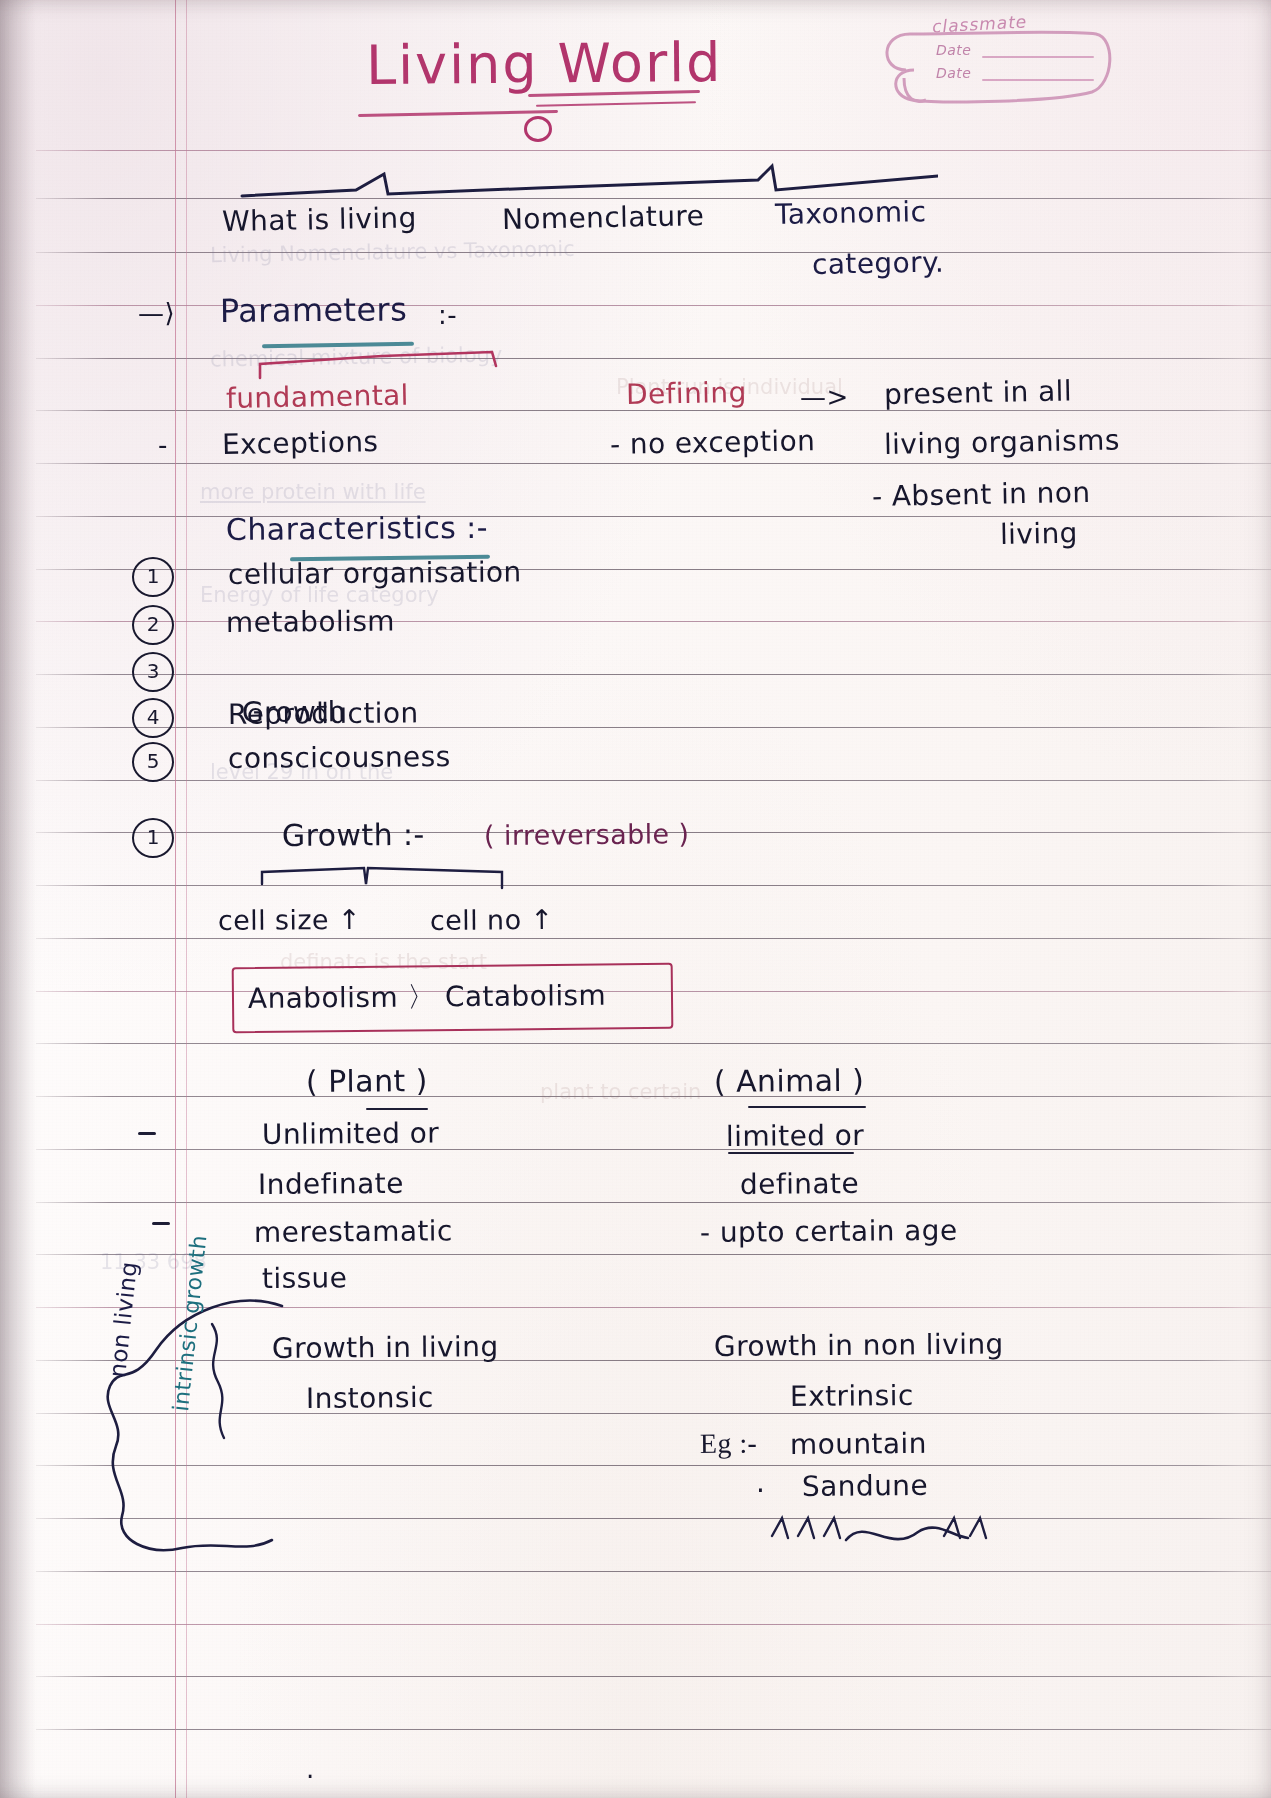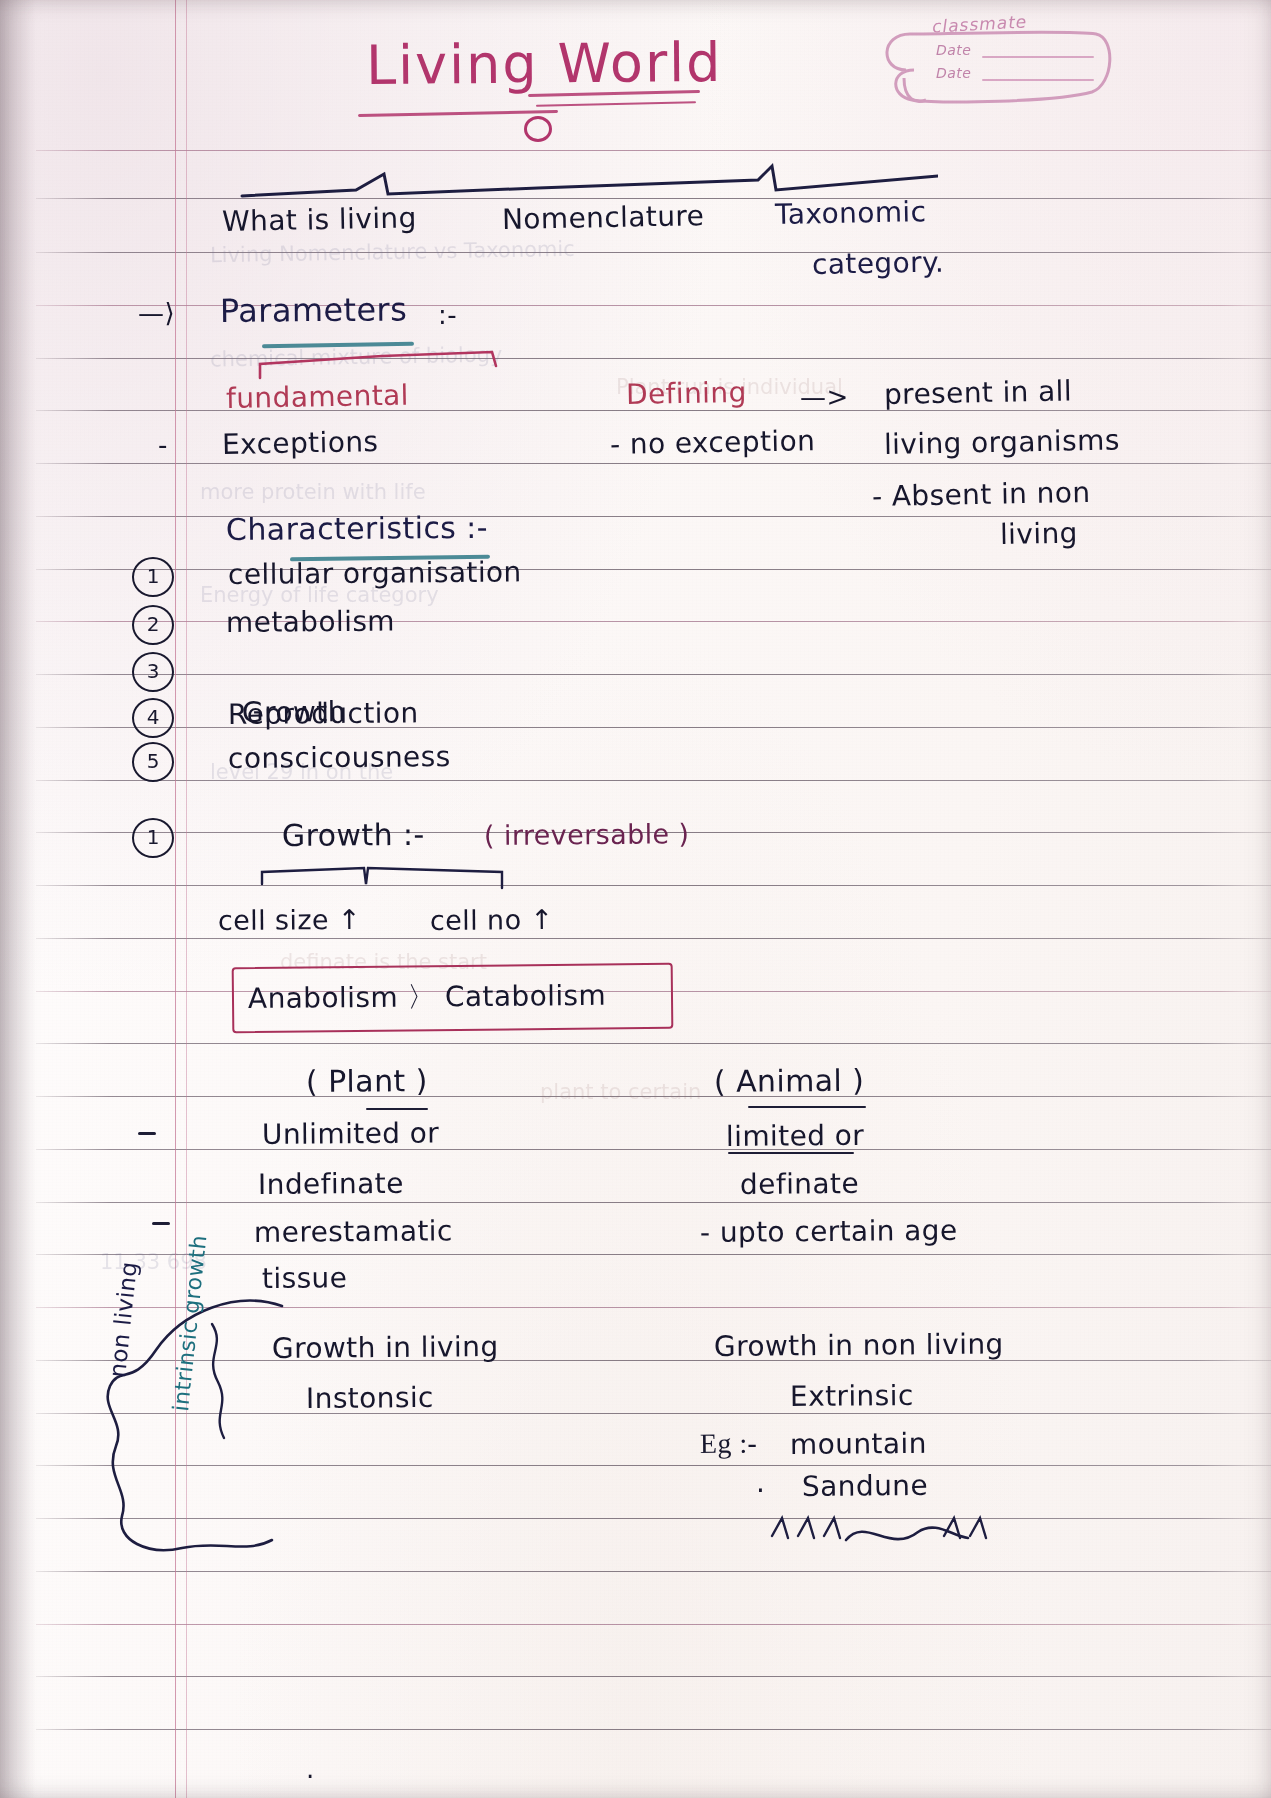--- a/index.html
+++ b/index.html
@@ -212,21 +212,21 @@
   </div>
 
   <div class="left-strip"></div>
   <div class="margin-line" style="left:175px;"></div>
   <div class="margin-line second" style="left:186px;"></div>
 
   <div>
     <div class="ghost" style="left:210px; top:240px; transform:rotate(-1deg);">Living Nomenclature vs Taxonomic</div>
     <div class="ghost" style="left:210px; top:345px; transform:rotate(-1deg);">chemical mixture of biology</div>
     <div class="ghost warm" style="left:616px; top:375px;">Plant run is individual</div>
-    <div class="ghost" style="left:200px; top:480px;">more protein with life</div>
+    <div class="ghost" style="left:200px; top:480px;text-decoration:underline;">more protein with life</div>
     <div class="ghost" style="left:200px; top:535px;margin-top:48px;">Energy of life category</div>
     <div class="ghost" style="left:210px; top:760px;">level 29 in on the</div>
     <div class="ghost warm" style="left:280px; top:950px;">definate is the start</div>
     <div class="ghost warm" style="left:540px; top:1080px;">plant to certain</div>
     <div class="ghost" style="left:100px; top:1250px;">11 33 698</div>
   </div>
 
   <div class="hw title slant3" style="left:366px; top:34px;">Living World</div>
   <div class="ul-pink" style="left:358px; top:112px; width:200px; transform:rotate(-1.2deg);"></div>
   <div class="ul-pink" style="left:528px; top:92px; width:172px; transform:rotate(-1.4deg);"></div>

